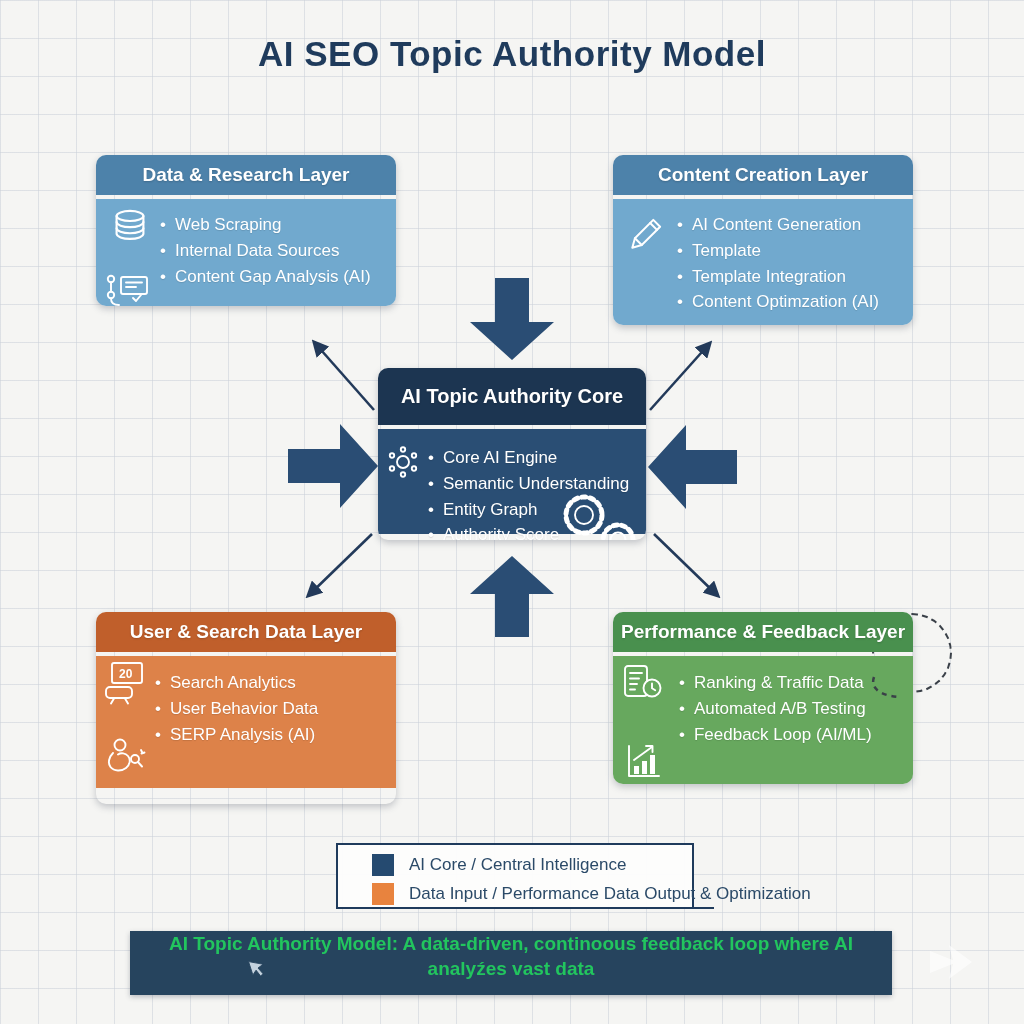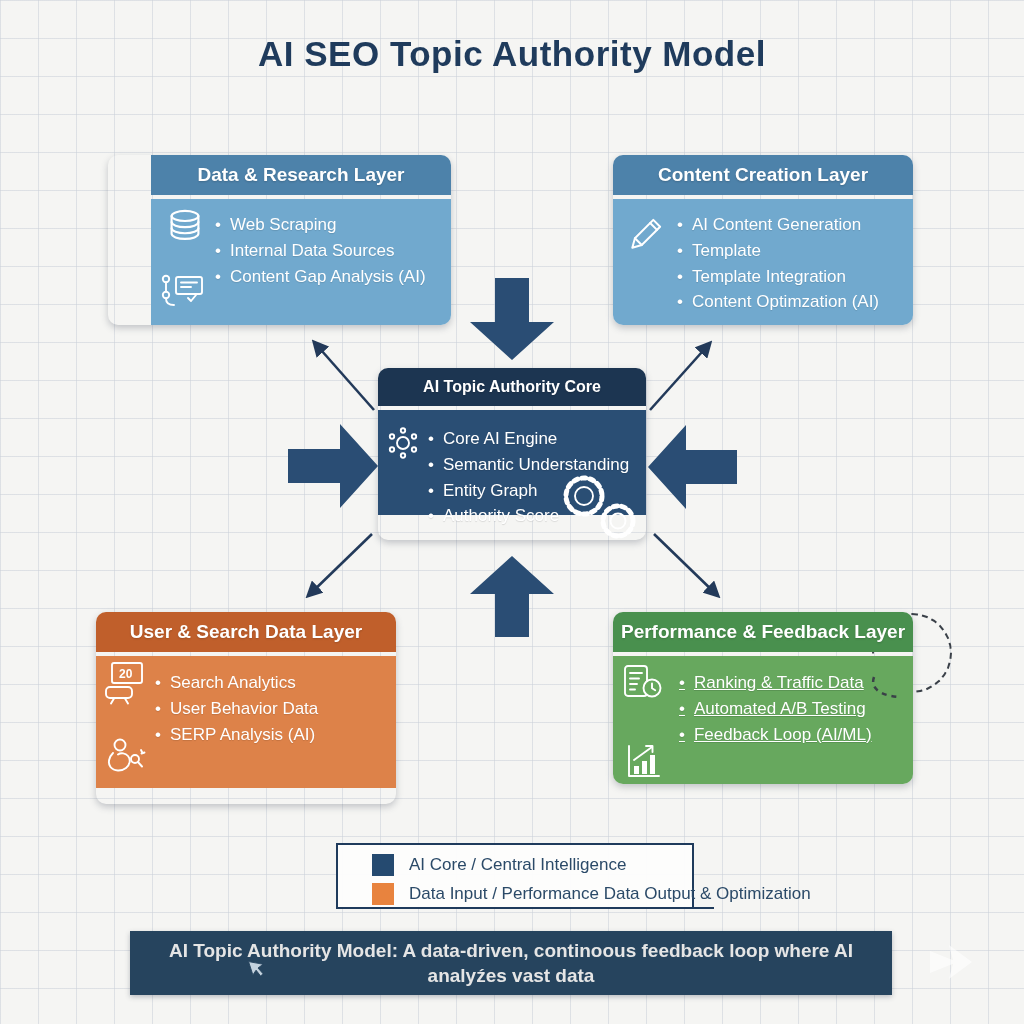--- a/index.html
+++ b/index.html
@@ -32,40 +32,40 @@
     color:#fff;font-weight:bold;font-size:19px;
     text-shadow:0 1px 2px rgba(0,0,0,.18);
   }
   .panel-body{position:relative;color:#fff;}
   .panel-body ul{list-style:none;margin:4px;padding:0;}
   .panel-body li{
     font-size:17px;line-height:25.8px;font-weight:500;
     text-shadow:0 1px 1px rgba(0,0,0,.12);white-space:nowrap;
   }
   .panel-body li::before{content:"•";margin-right:9px;}
-  #panel-data-research{left:108px;top:155px;width:300px;height:170px;padding-left:43px;}
+  #panel-data-research{left:96px;top:155px;width:300px;height:151px;}
   #panel-content-creation{left:613px;top:155px;width:300px;height:170px;}
   #panel-core{left:378px;top:368px;width:268px;height:172px;}
   #panel-user-search{left:96px;top:612px;width:300px;height:192px;}
   #panel-performance{left:613px;top:612px;width:300px;height:172px;}
   #panel-data-research .panel-header,
   #panel-content-creation .panel-header{background:#4d82aa;}
   #panel-data-research .panel-body,
   #panel-content-creation .panel-body{background:#71a9ce;height:130px;}
-  #panel-core .panel-header{background:#1c3551;height:38px;font-size:16px;}
+  #panel-core .panel-header{background:#1c3551;height:57px;font-size:20px;}
   #panel-core .panel-body{background:#2a4e74;height:105px;}
   #panel-user-search .panel-header{background:#c05f2b;}
   #panel-user-search .panel-body{background:#dd8249;height:132px;}
   #panel-performance .panel-header{background:#49904e;}
   #panel-performance .panel-body{background:#67a85e;height:132px;}
   #panel-data-research ul{padding:13px 0 0 60px;}
   #panel-content-creation ul{padding:13px 0 0 60px;}
   #panel-core ul{padding:16px 0 0 46px;}
   #panel-user-search ul{padding:14px 0 0 55px;}
-  #panel-performance ul{padding:14px 0 0 62px;text-decoration:underline;}
+  #panel-performance ul{padding:14px 0 0 62px;}
   .icn{position:absolute;}
   .icn svg{display:block;}
   .icn svg *{stroke:#fff;fill:none;stroke-width:1.9;stroke-linecap:round;stroke-linejoin:round;}
   .icn svg .solid{fill:#fff;stroke:none;}
   
   .gear-outer{stroke-dasharray:4 4.2;stroke-width:5 !important;}
   
   .arrows{position:absolute;left:0;top:0;z-index:1;pointer-events:none;}
   .over{z-index:2;}
   
@@ -76,22 +76,22 @@
   }
   .legend-underline{position:absolute;left:694px;top:907px;width:20px;height:2px;background:#1f3b5c;z-index:1;}
   .legend-row{display:flex;align-items:center;height:28px;margin-bottom:1px;padding-left:20px;}
   .legend-swatch{width:22px;height:22px;margin-right:15px;flex:0 0 auto;}
   .legend-swatch.core-swatch{background:#254a70;}
   .legend-swatch.data-swatch{background:#e8833e;}
   .legend-label{font-size:17px;color:#2b4a68;white-space:nowrap;}
   
   .caption{
     position:absolute;left:130px;top:931px;width:762px;height:64px;
-    background:#26445e;color:#e5e5e5;z-index:1;
-    display:flex;flex-direction:column;align-items:center;justify-content:center;
+    background:#26445e;color:#22c55e;z-index:1;
+    display:flex;flex-direction:column;align-items:center;
     font-size:19px;font-weight:600;line-height:25px;text-align:center;
     box-shadow:0 2px 5px rgba(50,60,75,.3);
   }
   .caption-cursor{position:absolute;left:248px;top:957px;z-index:2;opacity:.9;}
   .ghost-arrow{
     position:absolute;left:930px;top:945px;width:42px;height:34px;z-index:1;
     background:rgba(255,255,255,.6);
     clip-path:polygon(0 18%, 55% 45%, 45% 0, 100% 50%, 45% 100%, 55% 55%, 0 82%);
   }
   .dashed-circle{

